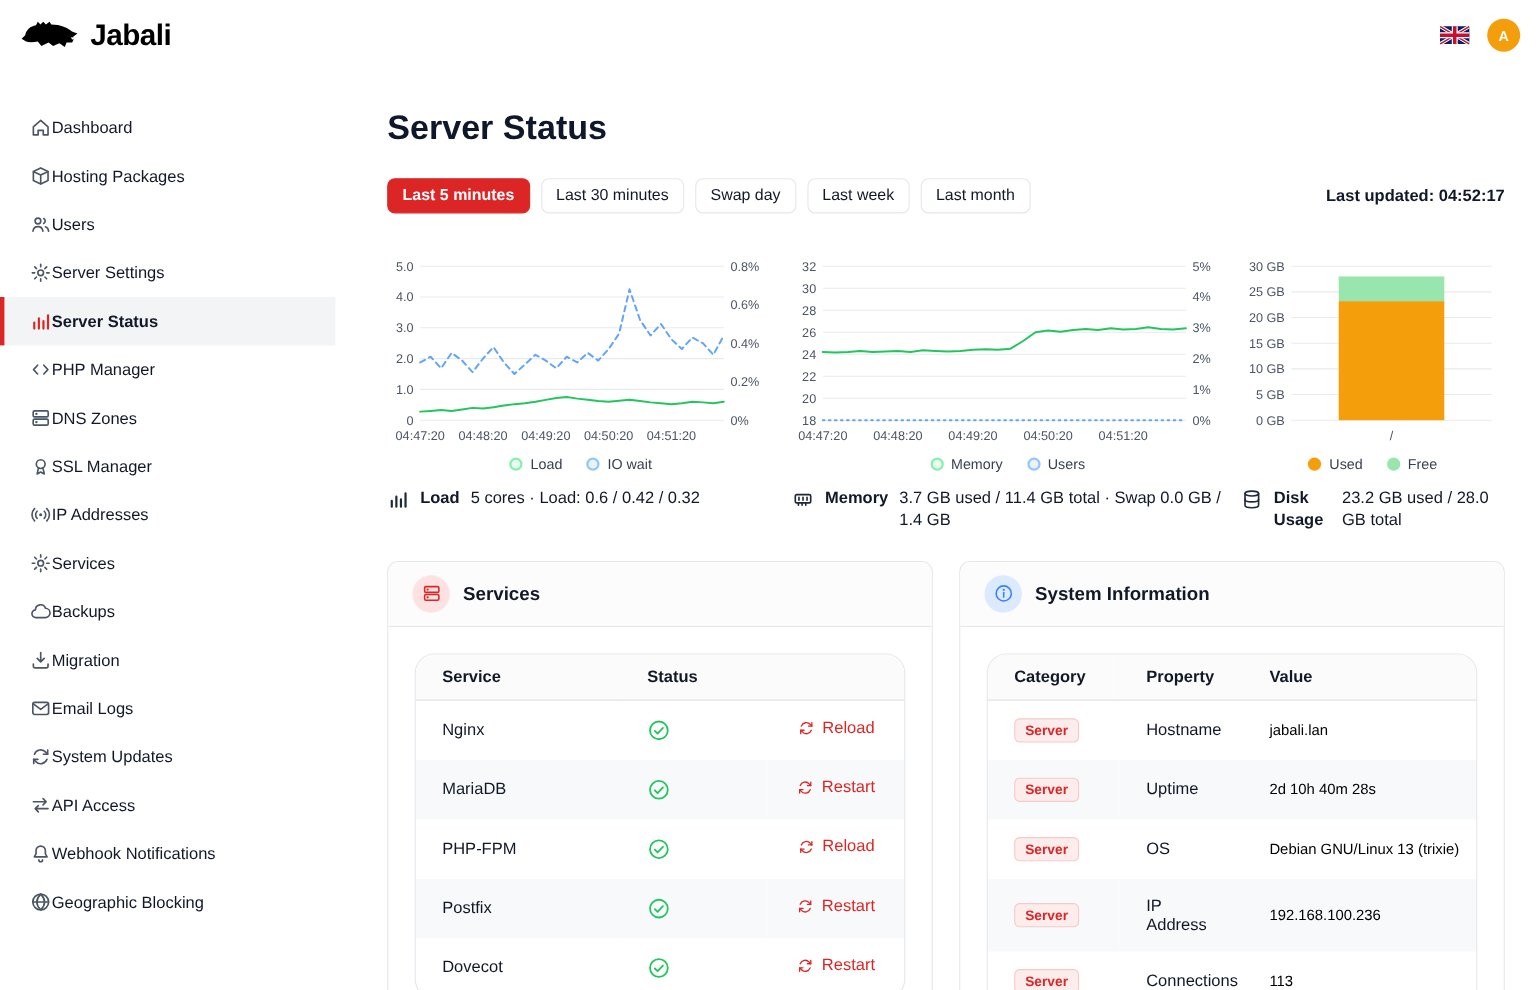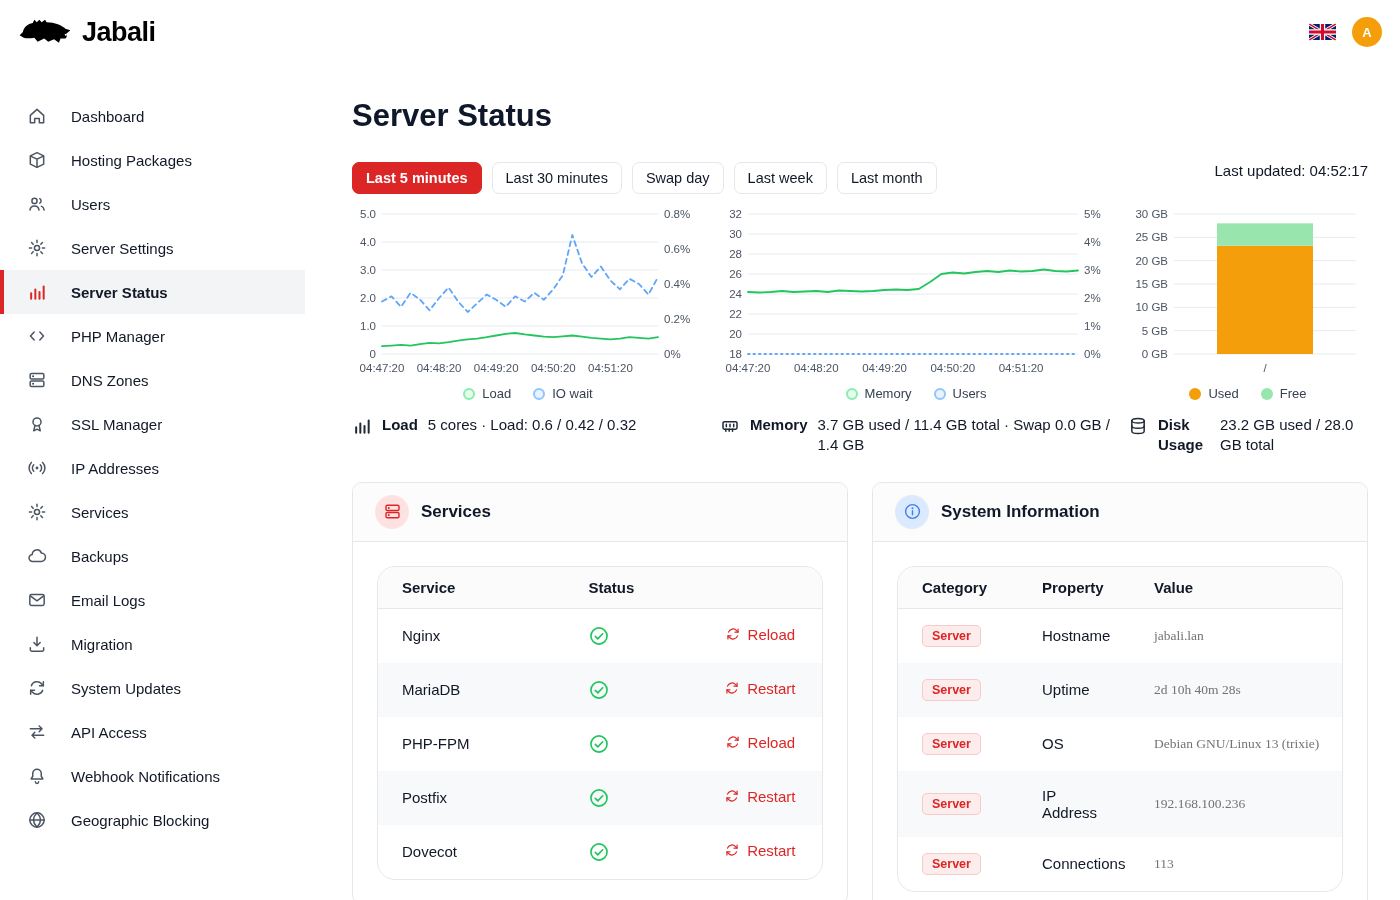--- a/index.html
+++ b/index.html
@@ -16,35 +16,35 @@
   
   header{grid-column:1/3;display:flex;align-items:center;padding:0 18px;background:#fff}
   .brand{display:flex;align-items:center;gap:10px;font-size:27px;font-weight:800;letter-spacing:-.5px;color:#000}
   .logo{width:54px;height:34px;display:block}
   .hdr-right{margin-left:auto;display:flex;align-items:center;gap:16px}
   .flag{width:27px;height:18px;border-radius:2px;display:block;cursor:pointer}
   .avatar{width:30px;height:30px;border-radius:50%;background:#f59e0b;color:#fff;font-weight:700;
     font-size:13px;display:flex;align-items:center;justify-content:center;cursor:pointer}
   
   aside{padding-top:30px;overflow:hidden;background:#fff}
-  .side-item{display:flex;align-items:center;gap:24px;height:44px;padding-left:27px;font-size:15px;
+  .side-item{display:flex;align-items:center;height:44px;padding-left:27px;font-size:15px;
     cursor:pointer;position:relative;color:var(--text)}
   .side-item .icn{width:20px;height:20px;color:#4b5563;flex:none}
   .side-item.active{background:#f3f4f6;font-weight:600}
   .side-item.active::before{content:"";position:absolute;left:0;top:0;bottom:0;width:4px;background:var(--red)}
   .side-item.active .icn{color:var(--red)}
   
   main{padding:34px 32px 0 47px;overflow:hidden}
   h1{font-size:31px;font-weight:800;margin:0 0 28px;color:#0f172a}
-  .range-row{display:flex;justify-content:space-between;margin-bottom:12px}
+  .range-row{display:flex;align-items:center;justify-content:space-between;margin-bottom:40px}
   .ranges{display:flex;gap:10px}
   .range-btn{font-family:inherit;font-size:14.5px;padding:7px 13px;border-radius:7px;border:1px solid var(--border);
     background:#fff;color:var(--text);cursor:pointer}
   .range-btn.active{background:var(--red);border-color:var(--red);color:#fff;font-weight:600}
-  .last-updated{font-size:15px;font-weight:400}
+  .last-updated{font-size:15px;font-weight:700}
   
   .charts-row{display:grid;grid-template-columns:352px 392px 1fr;gap:16px;margin-bottom:26px}
   svg.chart{display:block}
   svg.chart text{font-size:11.5px;fill:#4b5563;font-family:"Liberation Sans",sans-serif}
   .legend{display:flex;justify-content:center;gap:22px;margin-top:6px}
   .legend-item{display:flex;align-items:center;gap:7px;font-size:13px;color:#374151;cursor:pointer}
   .swatch{width:12px;height:12px;border-radius:50%;flex:none}
   .summary{display:flex;gap:10px;margin-top:14px;font-size:15px;line-height:1.35;align-items:flex-start}
   .summary .icn{width:20px;height:20px;color:#1f2937;flex:none;margin-top:1px}
   .sum-label{font-weight:600;flex:none}
@@ -66,21 +66,21 @@
   td{padding:16px 24px}
   tbody tr:nth-child(even){background:#f8f9fa}
   .svc-status .icn{width:22px;height:22px;color:var(--green);display:block}
   .svc-action{text-align:center}
   .action-link{color:var(--red);display:inline-flex;align-items:center;gap:7px;cursor:pointer;font-size:15px}
   .action-link .icn{width:16px;height:16px}
   #sysinfo-table table{table-layout:fixed}
   .badge{display:inline-block;padding:3px 9px;border-radius:5px;background:#fdecec;color:var(--red);
     font-size:12.5px;font-weight:600;border:1px solid #f6caca}
   .prop{color:#111827}
-  .mono{font-family:Liberation Serif, serif;font-size:13.5px;color:#737373;white-space:nowrap;overflow:hidden;padding-right:2px}
+  .mono{font-family:Liberation Sans, sans-serif;font-size:13.5px;color:#000000;white-space:nowrap;overflow:hidden;padding-right:2px}
   .icn{display:block}
 </style>
 </head>
 <body>
 
 <header>
   <div class="brand">
     <svg class="logo" viewBox="0 0 66 40">
       <path fill="#000" d="M7 27 L2 24 L6 20 C7 14 12 10 18 9 L20 5 L23 8 L26 5 L29 8 L33 5 L35 8 C45 8 54 12 58 16 L64 18 L59 22 C60 24 60 26 58 28 L52 28 L50 33 L44 29 L37 32 L32 28 L24 32 L20 27 C15 28 10 28 7 27 Z"></path>
       <path fill="#fff" d="M57 22 l4 1 -3 2 z"></path>
@@ -195,34 +195,34 @@
         <span>
           <svg class="icn " viewBox="0 0 24 24" fill="none" stroke="currentColor" stroke-width="1.8" stroke-linecap="round" stroke-linejoin="round">
             <path d="M7 18.5a4.2 4.2 0 0 1-.7-8.4A5.6 5.6 0 0 1 17.2 8.4 4.4 4.4 0 0 1 17 18.5Z"></path>
           </svg>
         </span>
         <span>Backups</span>
       </div>
       <div class="side-item">
         <span>
           <svg class="icn " viewBox="0 0 24 24" fill="none" stroke="currentColor" stroke-width="1.8" stroke-linecap="round" stroke-linejoin="round">
+            <path d="M12 3.8v9.8M8.2 10.2l3.8 3.8 3.8-3.8"></path>
+            <path d="M4 16.5v2.3a1.8 1.8 0 0 0 1.8 1.8h12.4a1.8 1.8 0 0 0 1.8-1.8v-2.3"></path>
+          </svg>
+        </span>
+        <span>Migration</span>
+      </div>
+      <div class="side-item">
+        <span>
+          <svg class="icn " viewBox="0 0 24 24" fill="none" stroke="currentColor" stroke-width="1.8" stroke-linecap="round" stroke-linejoin="round">
             <rect x="3.4" y="5.4" width="17.2" height="13.2" rx="2"></rect>
             <path d="m4.4 7.4 7.6 5.6 7.6-5.6"></path>
           </svg>
         </span>
         <span>Email Logs</span>
-      </div>
-      <div class="side-item">
-        <span>
-          <svg class="icn " viewBox="0 0 24 24" fill="none" stroke="currentColor" stroke-width="1.8" stroke-linecap="round" stroke-linejoin="round">
-            <path d="M12 3.8v9.8M8.2 10.2l3.8 3.8 3.8-3.8"></path>
-            <path d="M4 16.5v2.3a1.8 1.8 0 0 0 1.8 1.8h12.4a1.8 1.8 0 0 0 1.8-1.8v-2.3"></path>
-          </svg>
-        </span>
-        <span>Migration</span>
       </div>
       <div class="side-item">
         <span>
           <svg class="icn " viewBox="0 0 24 24" fill="none" stroke="currentColor" stroke-width="1.8" stroke-linecap="round" stroke-linejoin="round">
             <path d="M5.2 9.2a7.2 7.2 0 0 1 12.2-2.3l2.2 2.3M18.8 14.8a7.2 7.2 0 0 1-12.2 2.3l-2.2-2.3"></path>
             <path d="M19.6 4.6v4.6H15M4.4 19.4v-4.6H9"></path>
           </svg>
         </span>
         <span>System Updates</span>
       </div>

